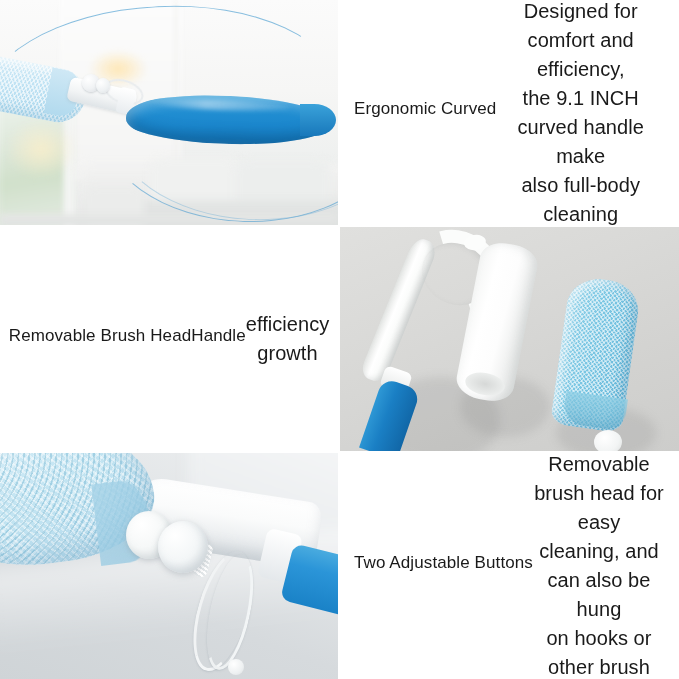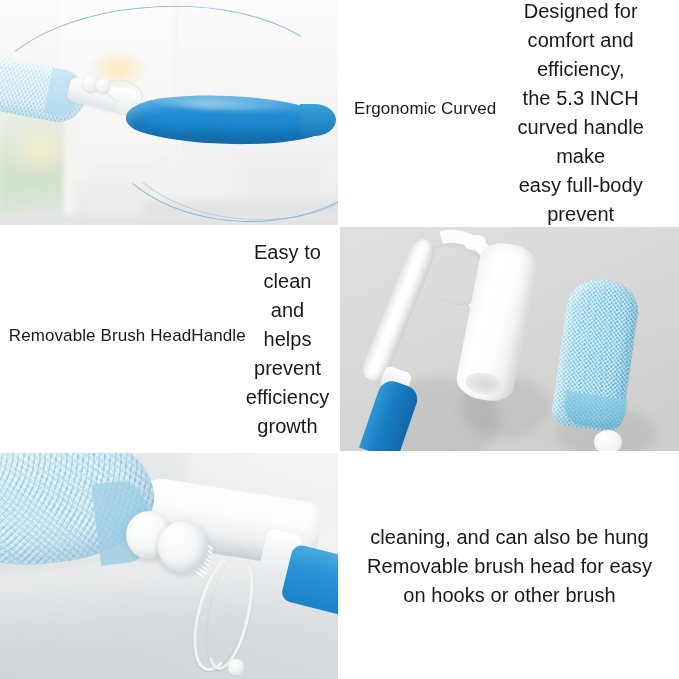--- a/index.html
+++ b/index.html
@@ -497,29 +497,28 @@
       <div class="blue-handle"></div>
       <div class="blue-handle-tip"></div>
       <div class="blue-handle-hl"></div>
     </div>
   </div>
 
   <div class="cell cell-tr textpanel">
     <div class="feature-title">Ergonomic Curved</div>
     <div class="feature-desc">
       <div>Designed for comfort and efficiency,</div>
-      <div>the 5.3 INCH curved handle make</div>
-      <div>easy full-body prevent</div>
+      <div>the 9.1 INCH curved handle make</div>
+      <div>also full-body cleaning</div>
     </div>
   </div>
 
   <div class="cell cell-ml textpanel">
     <div class="feature-title">Removable Brush HeadHandle</div>
     <div class="feature-desc">
-      <div>Easy to clean and helps prevent</div>
       <div>efficiency growth</div>
     </div>
   </div>
 
   <div class="cell cell-mr">
     <div class="photo-parts">
       <div class="parts-shadow" style="left:40px; top:150px; width:120px; height:86px;"></div>
       <div class="parts-shadow" style="left:120px; top:150px; width:90px; height:60px;"></div>
       <div class="parts-shadow" style="left:216px; top:180px; width:100px; height:52px;"></div>
 
@@ -554,20 +553,21 @@
       <div class="cord-strand cord-a"></div>
       <div class="cord-strand cord-b"></div>
       <div class="cord-knot"></div>
 
       <div class="close-btn-a"></div>
       <div class="close-btn-b"></div>
     </div>
   </div>
 
   <div class="cell cell-br textpanel">
+    <div class="feature-title">Two Adjustable Buttons</div>
     <div class="feature-desc">
+      <div>Removable brush head for easy</div>
       <div>cleaning, and can also be hung</div>
-      <div>Removable brush head for easy</div>
       <div>on hooks or other brush</div>
     </div>
   </div>
 
 </div>
 
 </body></html>

